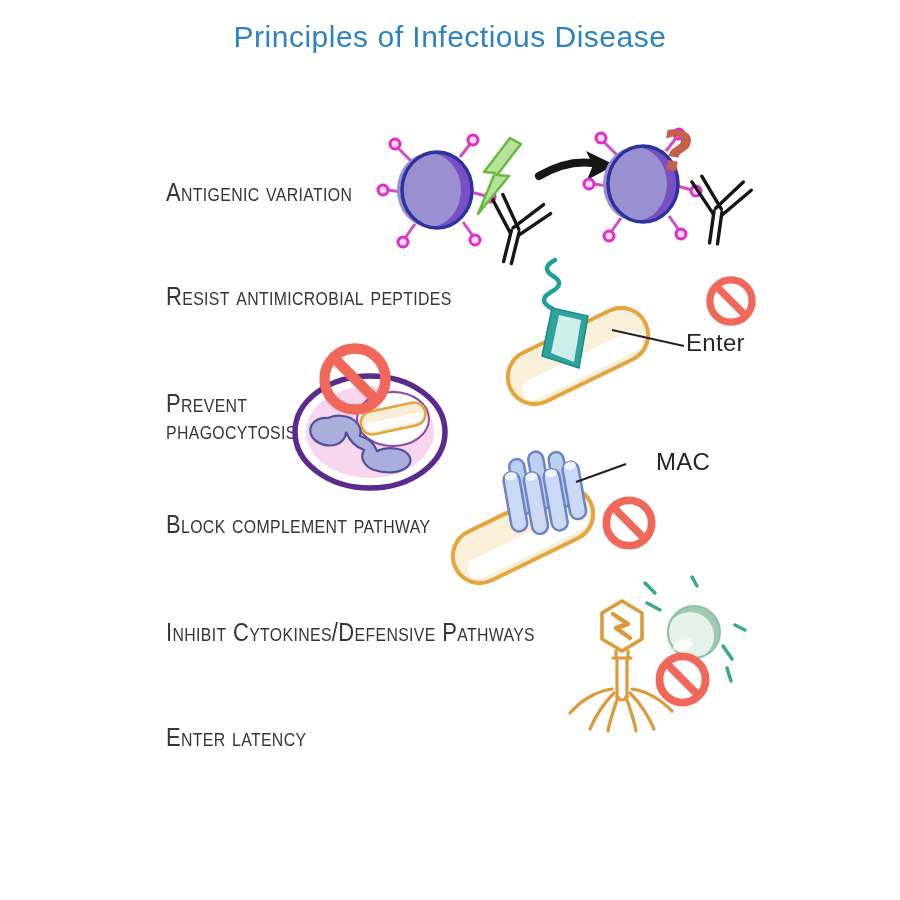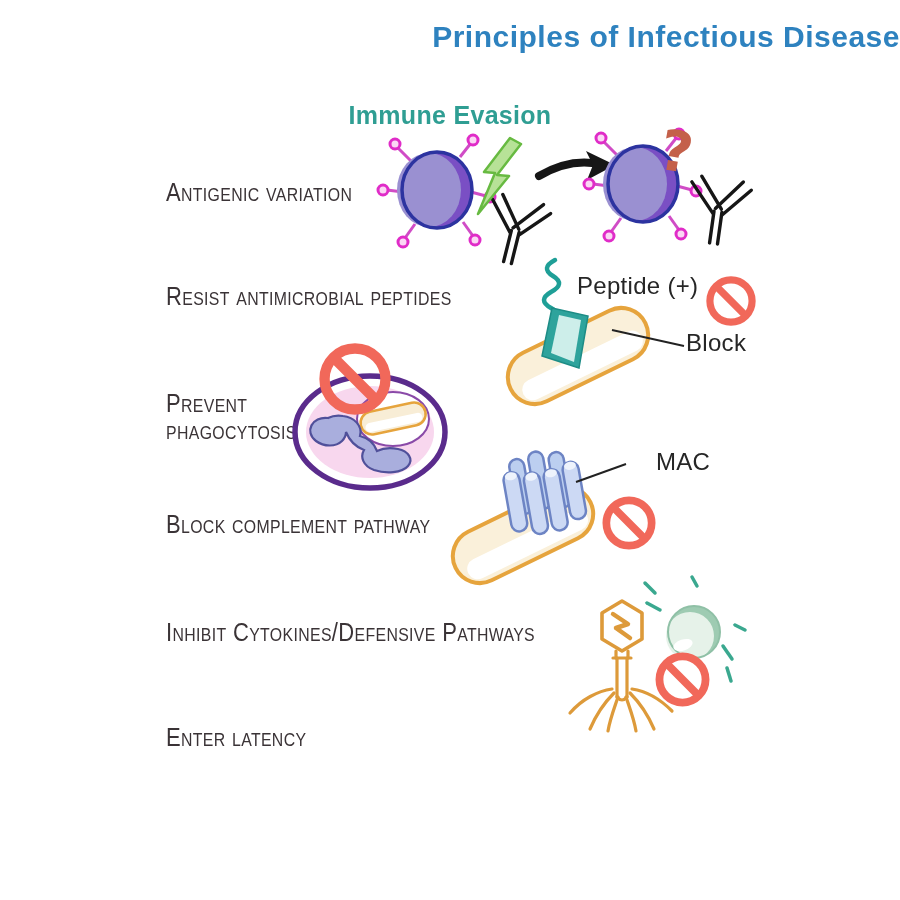--- a/index.html
+++ b/index.html
@@ -1,19 +1,19 @@
 <!DOCTYPE html>
 <html><head>
 <meta charset="utf-8">
 <style>
   html,body{margin:0;padding:0;background:#ffffff;}
   #canvas{position:relative;width:900px;height:900px;background:#ffffff;overflow:hidden;
           font-family:"Liberation Sans",sans-serif;}
   .abs{position:absolute;}
-  .title{left:0;right:0;top:20px;text-align:right;font-size:30px;font-weight:bold;
+  .title{left:0;right:0;top:20px;text-align:center;font-size:30px;font-weight:normal;
          color:#2e82bf;letter-spacing:.5px;}
   .subtitle{left:0;right:0;top:101px;text-align:center;font-size:25px;font-weight:bold;
          color:#2f9e93;letter-spacing:.3px;}
   .row-label{font-variant:small-caps;font-size:25px;color:#3a3336;letter-spacing:.4px;
          transform:scaleX(.88);transform-origin:left top;white-space:nowrap;line-height:27px;}
   .row-label.wrap{white-space:normal;width:160px;}
   .anno{font-size:24px;color:#262626;letter-spacing:.3px;white-space:nowrap;}
   .qmark{font-family:"DejaVu Sans",sans-serif;font-size:56px;font-weight:bold;color:#c4604a;
          transform:rotate(10deg);line-height:1;}
   svg{display:block;overflow:visible;}
@@ -59,21 +59,20 @@
         <line x1="15" y1="15" x2="49" y2="49" stroke="#f1685a" stroke-width="8.5" stroke-linecap="round"></line>
       </g>
       <g id="capsule">
         <rect x="0" y="0" width="150" height="54" rx="27" fill="#faf0da" stroke="#e6a43d" stroke-width="4"></rect>
         <rect x="9" y="27" width="132" height="21" rx="10.5" fill="#ffffff"></rect>
       </g>
     </defs>
   </svg>
 
   <div class="abs title">Principles of Infectious Disease</div>
-  <div class="abs subtitle">Immune Evasion</div>
 
   <div class="abs row-label" style="left:166px;top:179px">Antigenic variation</div>
   <div class="abs row-label" style="left:166px;top:283px">Resist antimicrobial peptides</div>
   <div class="abs row-label wrap" style="left:166px;top:390px">Prevent phagocytosis</div>
   <div class="abs row-label" style="left:166px;top:511px">Block complement pathway</div>
   <div class="abs row-label" style="left:166px;top:619px">Inhibit Cytokines/Defensive Pathways</div>
   <div class="abs row-label" style="left:166px;top:724px">Enter latency</div>
 
   <svg class="abs" style="left:372px;top:130px" width="130" height="122" viewBox="0 0 130 122">
       <use href="#virus"></use>
@@ -104,30 +103,29 @@
 
   <svg class="abs" style="left:495px;top:256px" width="175" height="150" viewBox="0 0 175 150">
     <path d="M60,4 q-15,8 -2,16 q13,8 -2,16 q-14,8 0,16 q11,6 3,13" fill="none" stroke="#1f9f97" stroke-width="4.5" stroke-linecap="round"></path>
     <g transform="rotate(-26 83 100) translate(8,73)">
         <use href="#capsule"></use>
       </g>
     <polygon points="57,52 93,60 84,112 47,100" fill="#2ea39c" stroke="#1d8c86" stroke-width="1.5"></polygon>
     <polygon points="64,59 86,64 79,106 56,97" fill="#cdeeea"></polygon>
   </svg>
 
-  <div class="abs anno" style="left:577px;top:272px">Peptide (+)</div>
 
   <svg class="abs" style="left:704px;top:274px" width="54" height="54" viewBox="0 0 64 64">
       <use href="#nosign"></use>
     </svg>
 
   <svg class="abs" style="left:604px;top:322px" width="84" height="28" viewBox="0 0 84 28">
     <line x1="8" y1="8" x2="80" y2="24" stroke="#222222" stroke-width="2"></line>
   </svg>
-  <div class="abs anno" style="left:686px;top:329px">Block</div>
+  <div class="abs anno" style="left:686px;top:329px">Enter</div>
 
   <svg class="abs" style="left:290px;top:370px" width="162" height="122" viewBox="0 0 162 122">
     <ellipse cx="80" cy="62" rx="75" ry="56" fill="#ffffff" stroke="#5a2b8c" stroke-width="5.5"></ellipse>
     <ellipse cx="80" cy="62" rx="64" ry="46" fill="#f8d7ee"></ellipse>
     <ellipse cx="103" cy="49" rx="36" ry="27" fill="#ffffff" stroke="#8a4aa8" stroke-width="2"></ellipse>
     <g transform="rotate(-12 103 48)">
       <rect x="70" y="37" width="66" height="23" rx="11.5" fill="#f8edd6" stroke="#e6a43d" stroke-width="2.5"></rect>
       <rect x="74" y="48" width="58" height="9" rx="4.5" fill="#ffffff"></rect>
     </g>
     <path d="M38,48 C22,46 14,62 26,71 C34,77 46,77 52,71 C55,68 56,65 56,62

